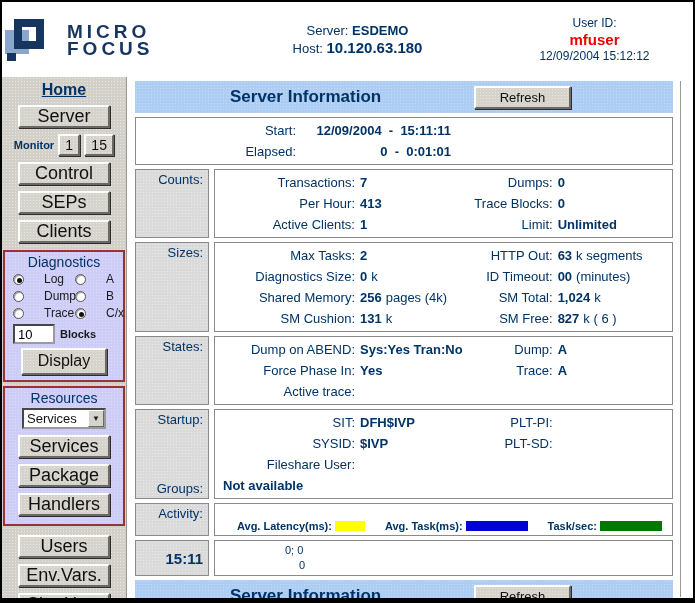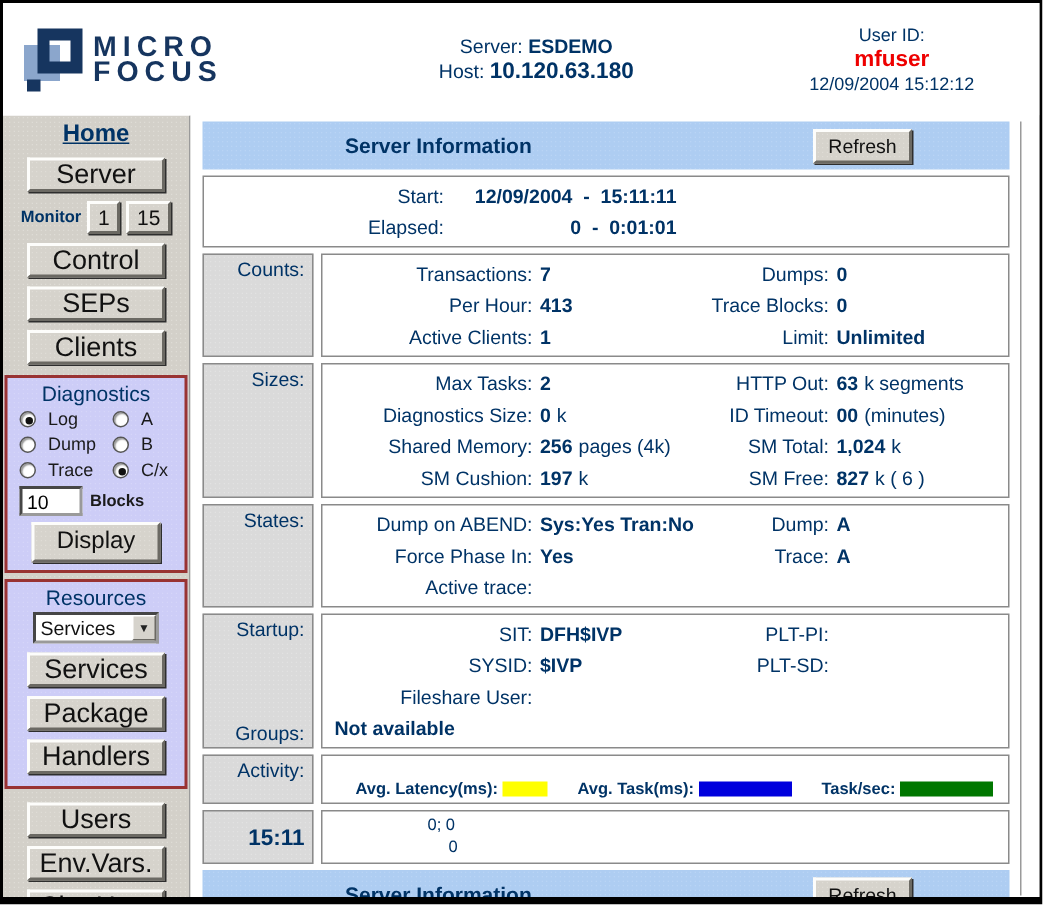--- a/index.html
+++ b/index.html
@@ -2,21 +2,21 @@
 <html><head>
 <meta charset="utf-8">
 <style>
   * { margin:0; padding:0; box-sizing:border-box; }
   html,body { width:695px; height:603px; }
   body { font-family:"Liberation Sans", sans-serif; background:#fff; }
   .page { width:695px; height:603px; border:2px solid #000; border-bottom-width:5px; background:#fff; overflow:hidden; }
 
   
   .header { height:75px; display:flex; align-items:center; background:#fff; }
-  .logo { width:205px; display:flex; align-items:center; padding-left:14px; gap:0; }
+  .logo { width:205px; display:flex; align-items:center; padding-left:3px; gap:16px; }
   .logo-mark { position:relative; width:46px; height:46px; flex:none; }
   .logo-sq-blue { position:absolute; left:0; top:13px; width:24px; height:24px; background:#8ba6cc; }
   .logo-sq-navy { position:absolute; left:9px; top:2px; width:30px; height:30px; border:8px solid #16355f; background:transparent; }
   .logo-sq-small { position:absolute; left:2px; top:36px; width:9px; height:8px; background:#16355f; }
   .logo-text { color:#16355f; font-weight:bold; font-size:19px; letter-spacing:4px; line-height:17px; }
   .hdr-center { flex:1; text-align:center; color:#003366; }
   .hdr-line1 { font-size:13px; }
   .hdr-line1 b { font-size:13px; }
   .hdr-line2 { font-size:13px; margin-top:1px; }
   .hdr-line2 b { font-size:15px; }
@@ -47,21 +47,21 @@
   .monitor-row { display:flex; align-items:center; justify-content:center; gap:4px; margin:3px 0; }
   .monitor-label { font-size:11px; color:#003366; font-weight:bold; }
   .mini-btn { height:22px; line-height:18px; font-size:14px; }
   .mini-1 { width:22px; } .mini-15 { width:30px; }
 
   .redbox { margin:4px 1px; border:2px solid #993333; background-color:#cdcdf7;
     background-image:radial-gradient(#dcdcfb 22%, rgba(0,0,0,0) 23%); background-size:3px 3px;
     padding:2px 0 5px; }
   .box-title { font-size:14px; color:#003366; margin-bottom:2px; }
   .radio-grid { display:grid; grid-template-columns:62px 48px; padding-left:8px; row-gap:3px; text-align:left; }
-  .radio-item { display:flex; align-items:center; gap:8px; }
+  .radio-item { display:flex; align-items:center; gap:20px; }
   .radio { width:11px; height:11px; border-radius:50%; background:#fff; flex:none;
     border:1px solid #555; box-shadow:inset 1px 1px 1px #9a9a9a; position:relative; cursor:pointer; }
   .radio .dot { position:absolute; left:3px; top:3px; width:5px; height:5px; border-radius:50%; background:#111; }
   .radio-label { font-size:12px; color:#1a1a1a; }
   .blocks-row { display:flex; align-items:center; gap:5px; padding-left:8px; margin-top:4px; }
   .blocks-input { width:42px; height:20px; border:2px inset #9a9a9a; background:#fff;
     font-family:"Liberation Sans",sans-serif; font-size:13px; padding-left:3px; }
   .blocks-label { font-size:11px; font-weight:bold; color:#1a1a1a; }
   .display-btn { width:86px; height:27px; line-height:22px; font-size:16px; margin-top:4px; }
 
@@ -74,22 +74,22 @@
 
   .users-group { margin-top:6px; }
 
   
   .main { flex:1; position:relative; padding:4px 20px 0 8px; background:#fff; }
   .vline { position:absolute; top:4px; bottom:2px; right:12px; width:1px; background:#9a9a9a; }
 
   .bar { height:32px; display:flex; align-items:center; margin-bottom:4px;
     background-color:#aecdf2; background-image:radial-gradient(#c3daf8 22%, rgba(0,0,0,0) 23%);
     background-size:3px 3px; }
-  .bar-title { margin-left:95px; font-size:14px; font-weight:bold; color:#003366; }
-  .refresh-btn { margin-left:auto; margin-right:65px; width:66px; height:23px; line-height:19px; font-size:13px; }
+  .bar-title { margin-left:95px; font-size:17px; font-weight:bold; color:#003366; }
+  .refresh-btn { margin-left:auto; margin-right:102px; width:97px; height:23px; line-height:19px; font-size:13px; }
 
   .row { display:flex; gap:5px; margin-bottom:4px; }
   .row-label { width:74px; flex:none; background-color:#dadada;
     background-image:radial-gradient(#eaeaea 22%, rgba(0,0,0,0) 23%); background-size:3px 3px;
     border:1px solid #8a8a8a; color:#003366; font-size:13px; text-align:right;
     padding:2px 5px; }
   .row-content { flex:1; background:#fff; border:1px solid #8a8a8a; padding:2px 0; color:#003366; font-size:13px; }
 
   .kv { line-height:21px; white-space:nowrap; }
   .k { display:inline-block; text-align:right; padding-right:5px; }
@@ -250,21 +250,21 @@
         </div>
       </div>
 
       <div class="row">
         <div class="row-label">Sizes:</div>
         <div class="row-content two-col">
           <div class="col-left">
             <div class="kv"><span class="k">Max Tasks:</span><span class="v">2</span><span class="sfx"></span></div>
             <div class="kv"><span class="k">Diagnostics Size:</span><span class="v">0</span><span class="sfx">k</span></div>
             <div class="kv"><span class="k">Shared Memory:</span><span class="v">256</span><span class="sfx">pages (4k)</span></div>
-            <div class="kv"><span class="k">SM Cushion:</span><span class="v">197</span><span class="sfx">k</span></div>
+            <div class="kv"><span class="k">SM Cushion:</span><span class="v">131</span><span class="sfx">k</span></div>
           </div>
           <div class="col-right">
             <div class="kv"><span class="k">HTTP Out:</span><span class="v">63</span><span class="sfx">k segments</span></div>
             <div class="kv"><span class="k">ID Timeout:</span><span class="v">00</span><span class="sfx">(minutes)</span></div>
             <div class="kv"><span class="k">SM Total:</span><span class="v">1,024</span><span class="sfx">k</span></div>
             <div class="kv"><span class="k">SM Free:</span><span class="v">827</span><span class="sfx">k ( 6 )</span></div>
           </div>
         </div>
       </div>
 

